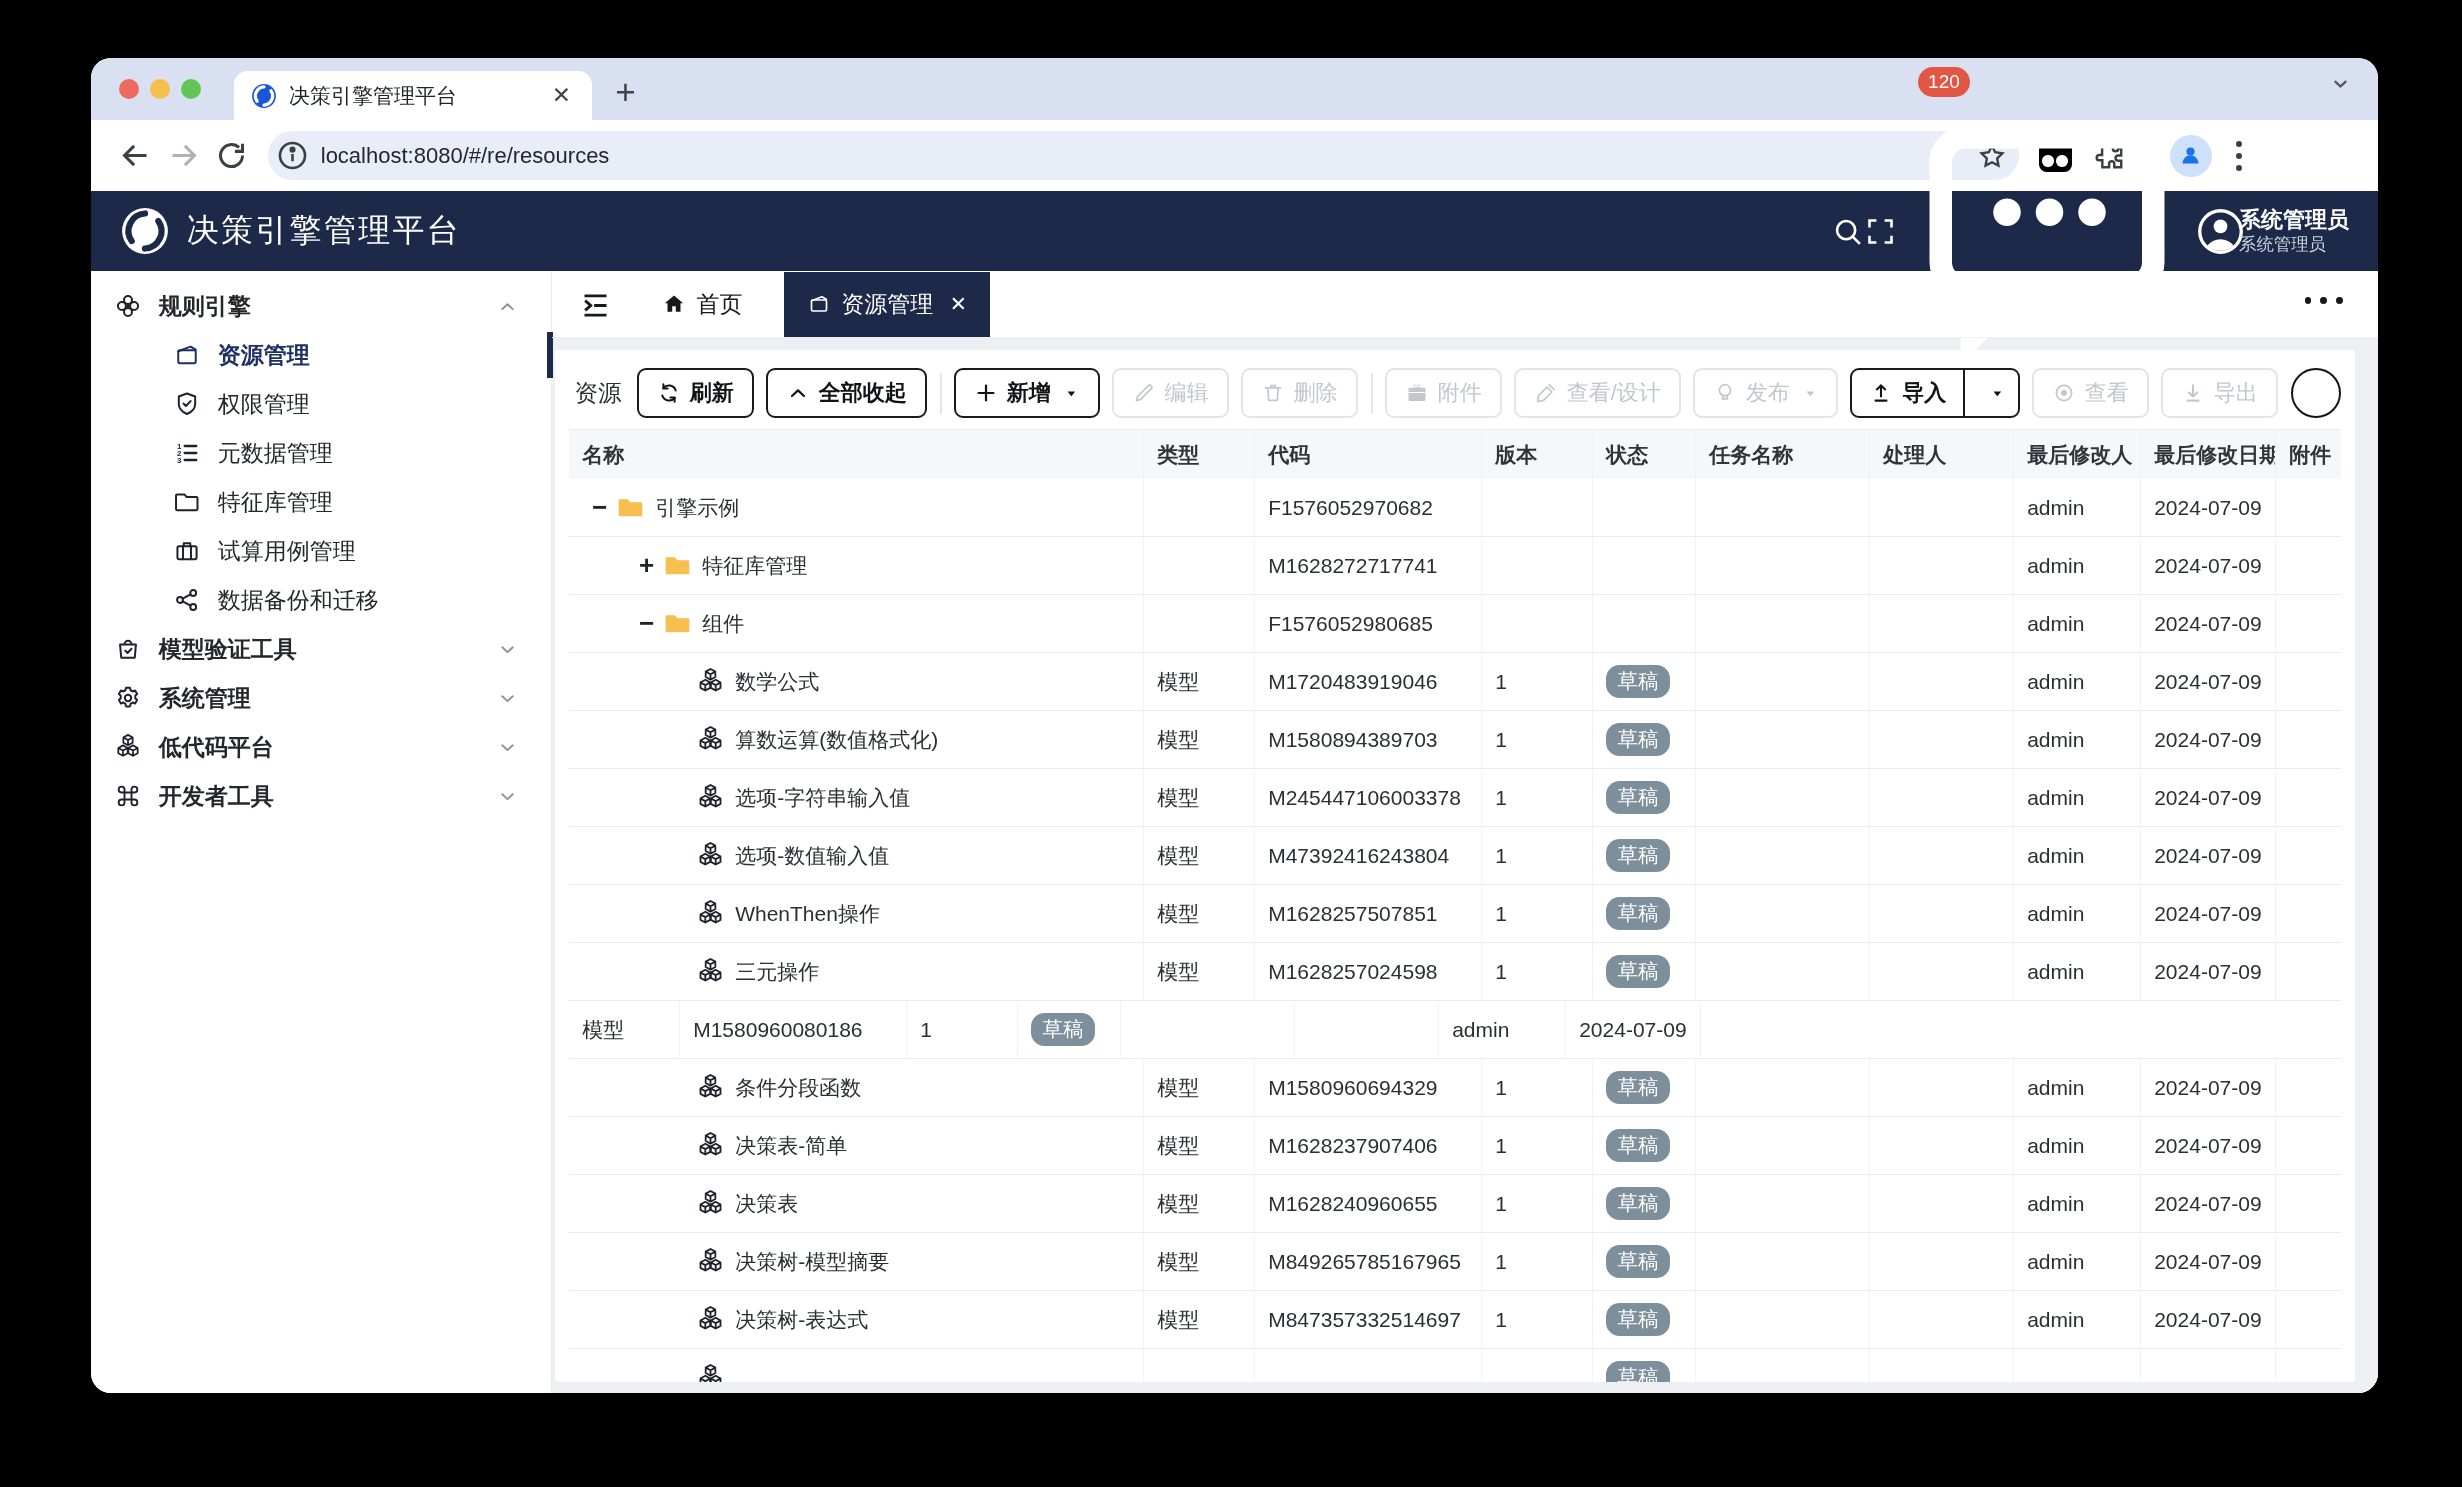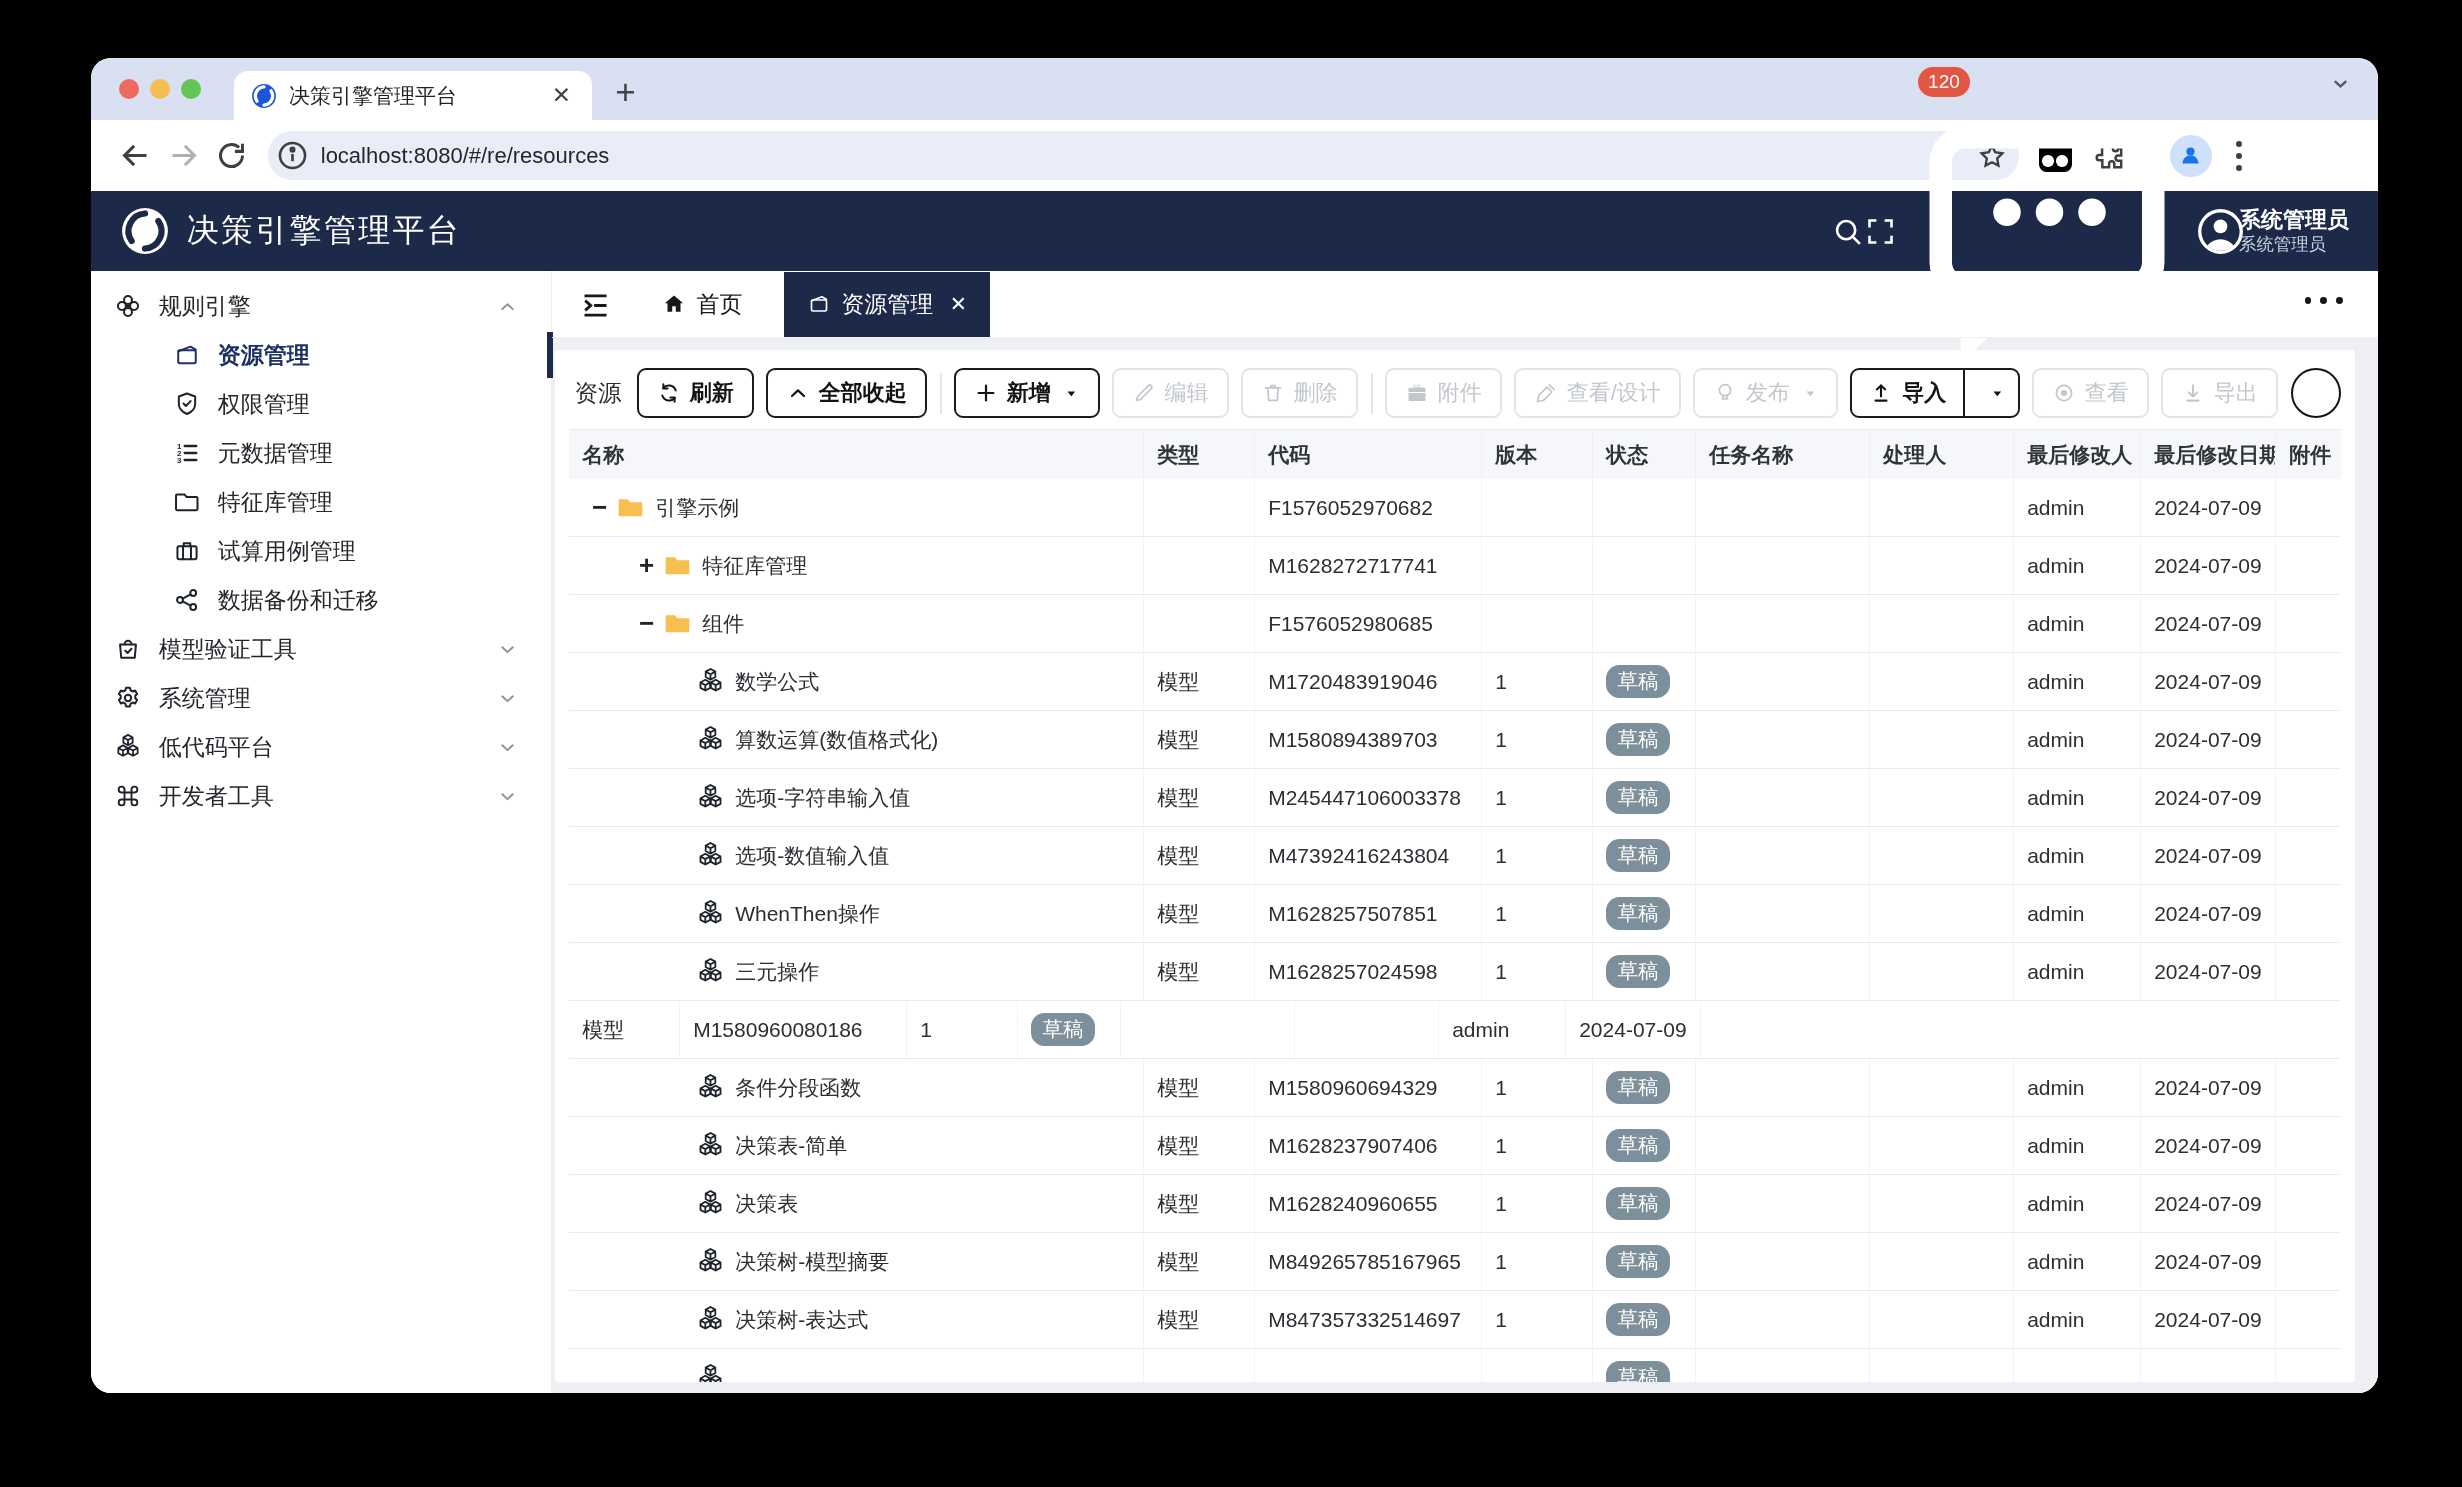--- a/index.html
+++ b/index.html
@@ -59,21 +59,21 @@
 
   
   .wbody { flex:1; display:flex; min-height:0; }
 
   
   .sidebar { width:461px; flex:0 0 auto; background:#fff; border-right:1.5px solid #ebedf0; padding-top:10.6px; }
   .srow { height:49px; display:flex; align-items:center; position:relative; color:#23262b; }
   .srow .sicon { width:28px; height:28px; color:#1d222b; flex:0 0 auto; }
   .srow .slabel { font-size:23px; margin-left:16.7px; white-space:nowrap; }
   .srow.group { padding-left:23px; }
-  .srow.group .slabel { font-weight:400; }
+  .srow.group .slabel { font-weight:700; }
   .srow.item { padding-left:82px; }
   .srow .schev { width:21px; height:21px; color:#8d9094; position:absolute; right:33px; }
   .srow.active { color:#1d3064; }
   .srow.active .slabel { font-weight:700; color:#1d3064; }
   .srow.active .sicon { color:#1d3064; }
   .srow.active::after { content:""; position:absolute; right:-1.5px; top:1.5px; bottom:1.5px; width:5.3px; background:#1d2948; }
 
   
   .main { flex:1; display:flex; flex-direction:column; min-width:0; background:#fff; }
   .mtabs { height:67px; border-bottom:1.5px solid #eef0f2; display:flex; align-items:flex-end; padding:0 18px; position:relative; flex:0 0 auto; }

